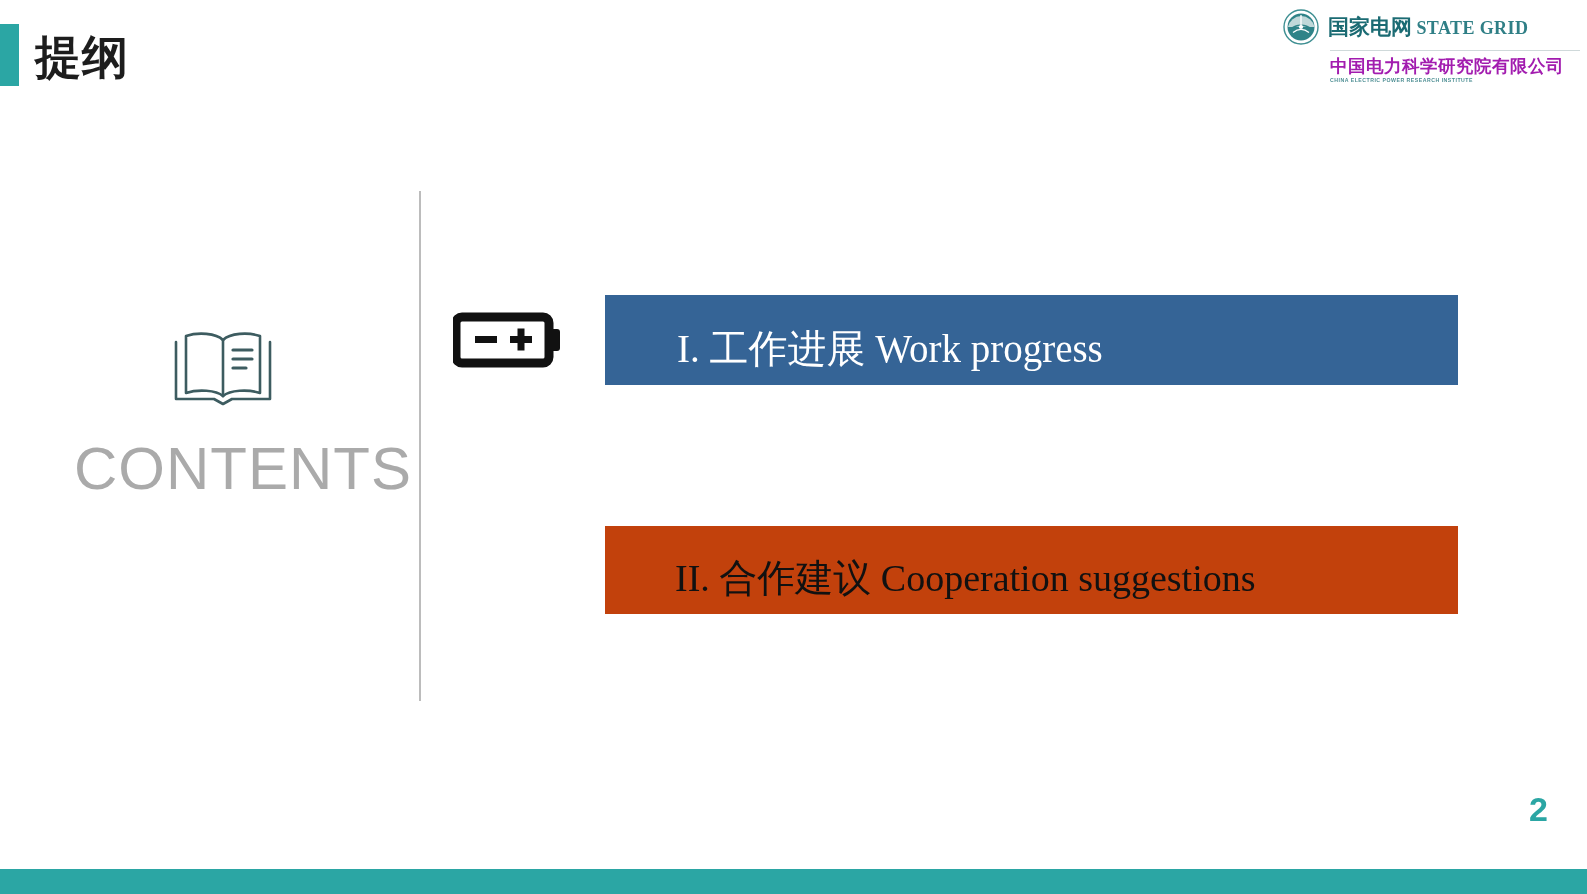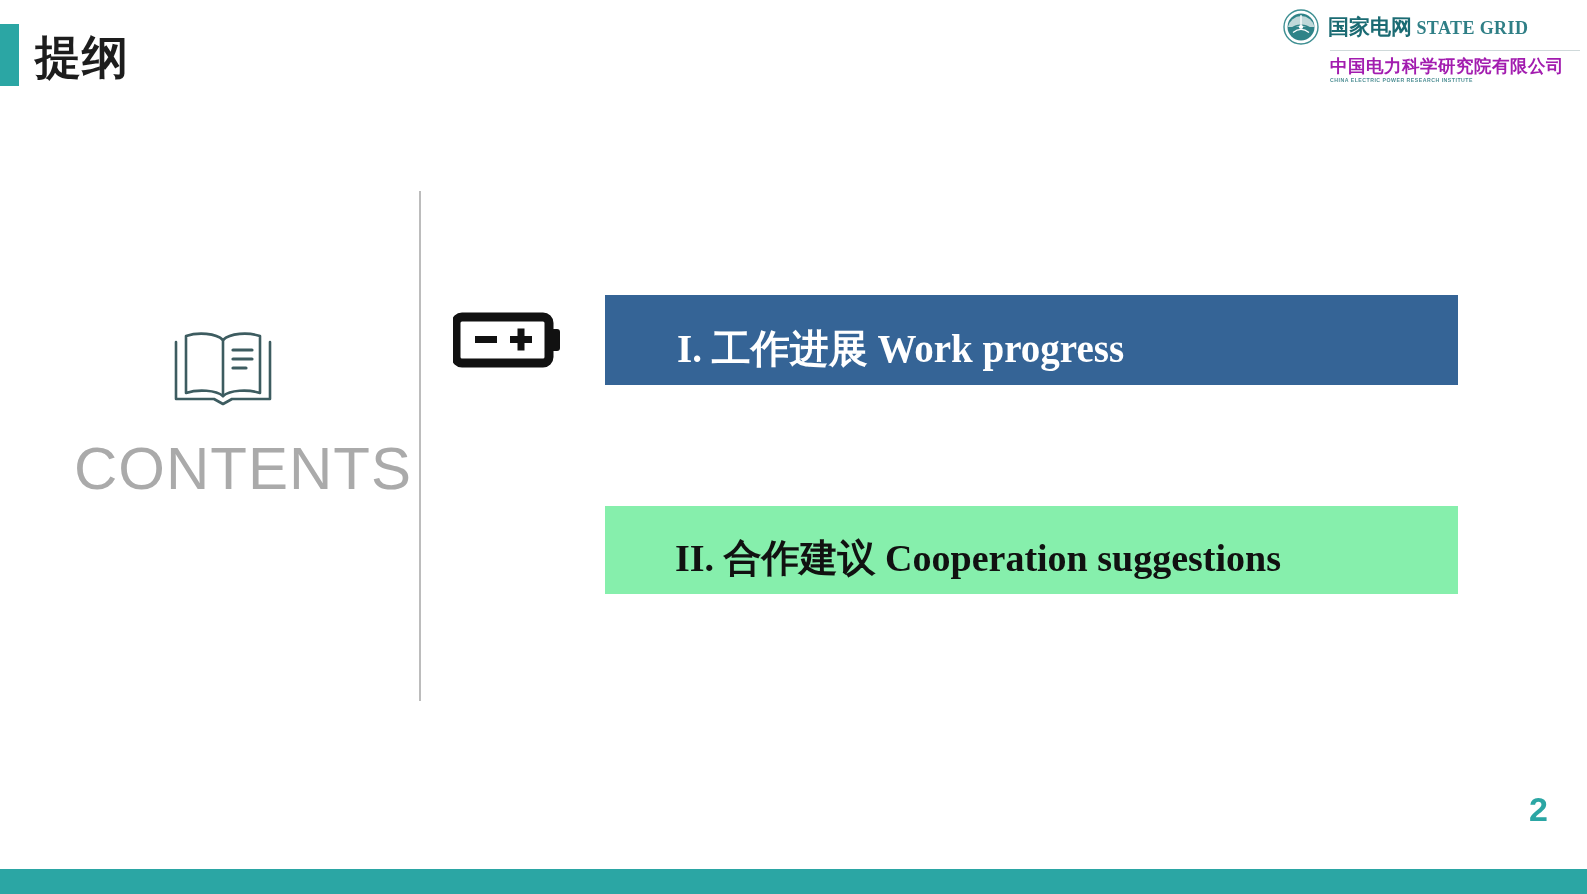--- a/index.html
+++ b/index.html
@@ -176,27 +176,27 @@
     width: 853px;
     display: flex;
     align-items: center;
   }
   .agenda-bar.primary {
     top: 295px;
     height: 90px;
     background: #356496;
   }
   .agenda-bar.secondary {
-    top: 506px;
+    top: 526px;
     height: 88px;
-    background: #86efac;
+    background: #c2410c;
   }
   .agenda-text {
     font-family: "Liberation Serif", "DejaVu Serif", serif;
-    font-weight: bold;
+    font-weight: normal;
     white-space: nowrap;
     margin-top: 17px;
   }
   .agenda-bar.primary .agenda-text {
     color: #ffffff;
     font-size: 39px;
     padding-left: 72px;
   }
   .agenda-bar.secondary .agenda-text {
     color: #111111;

